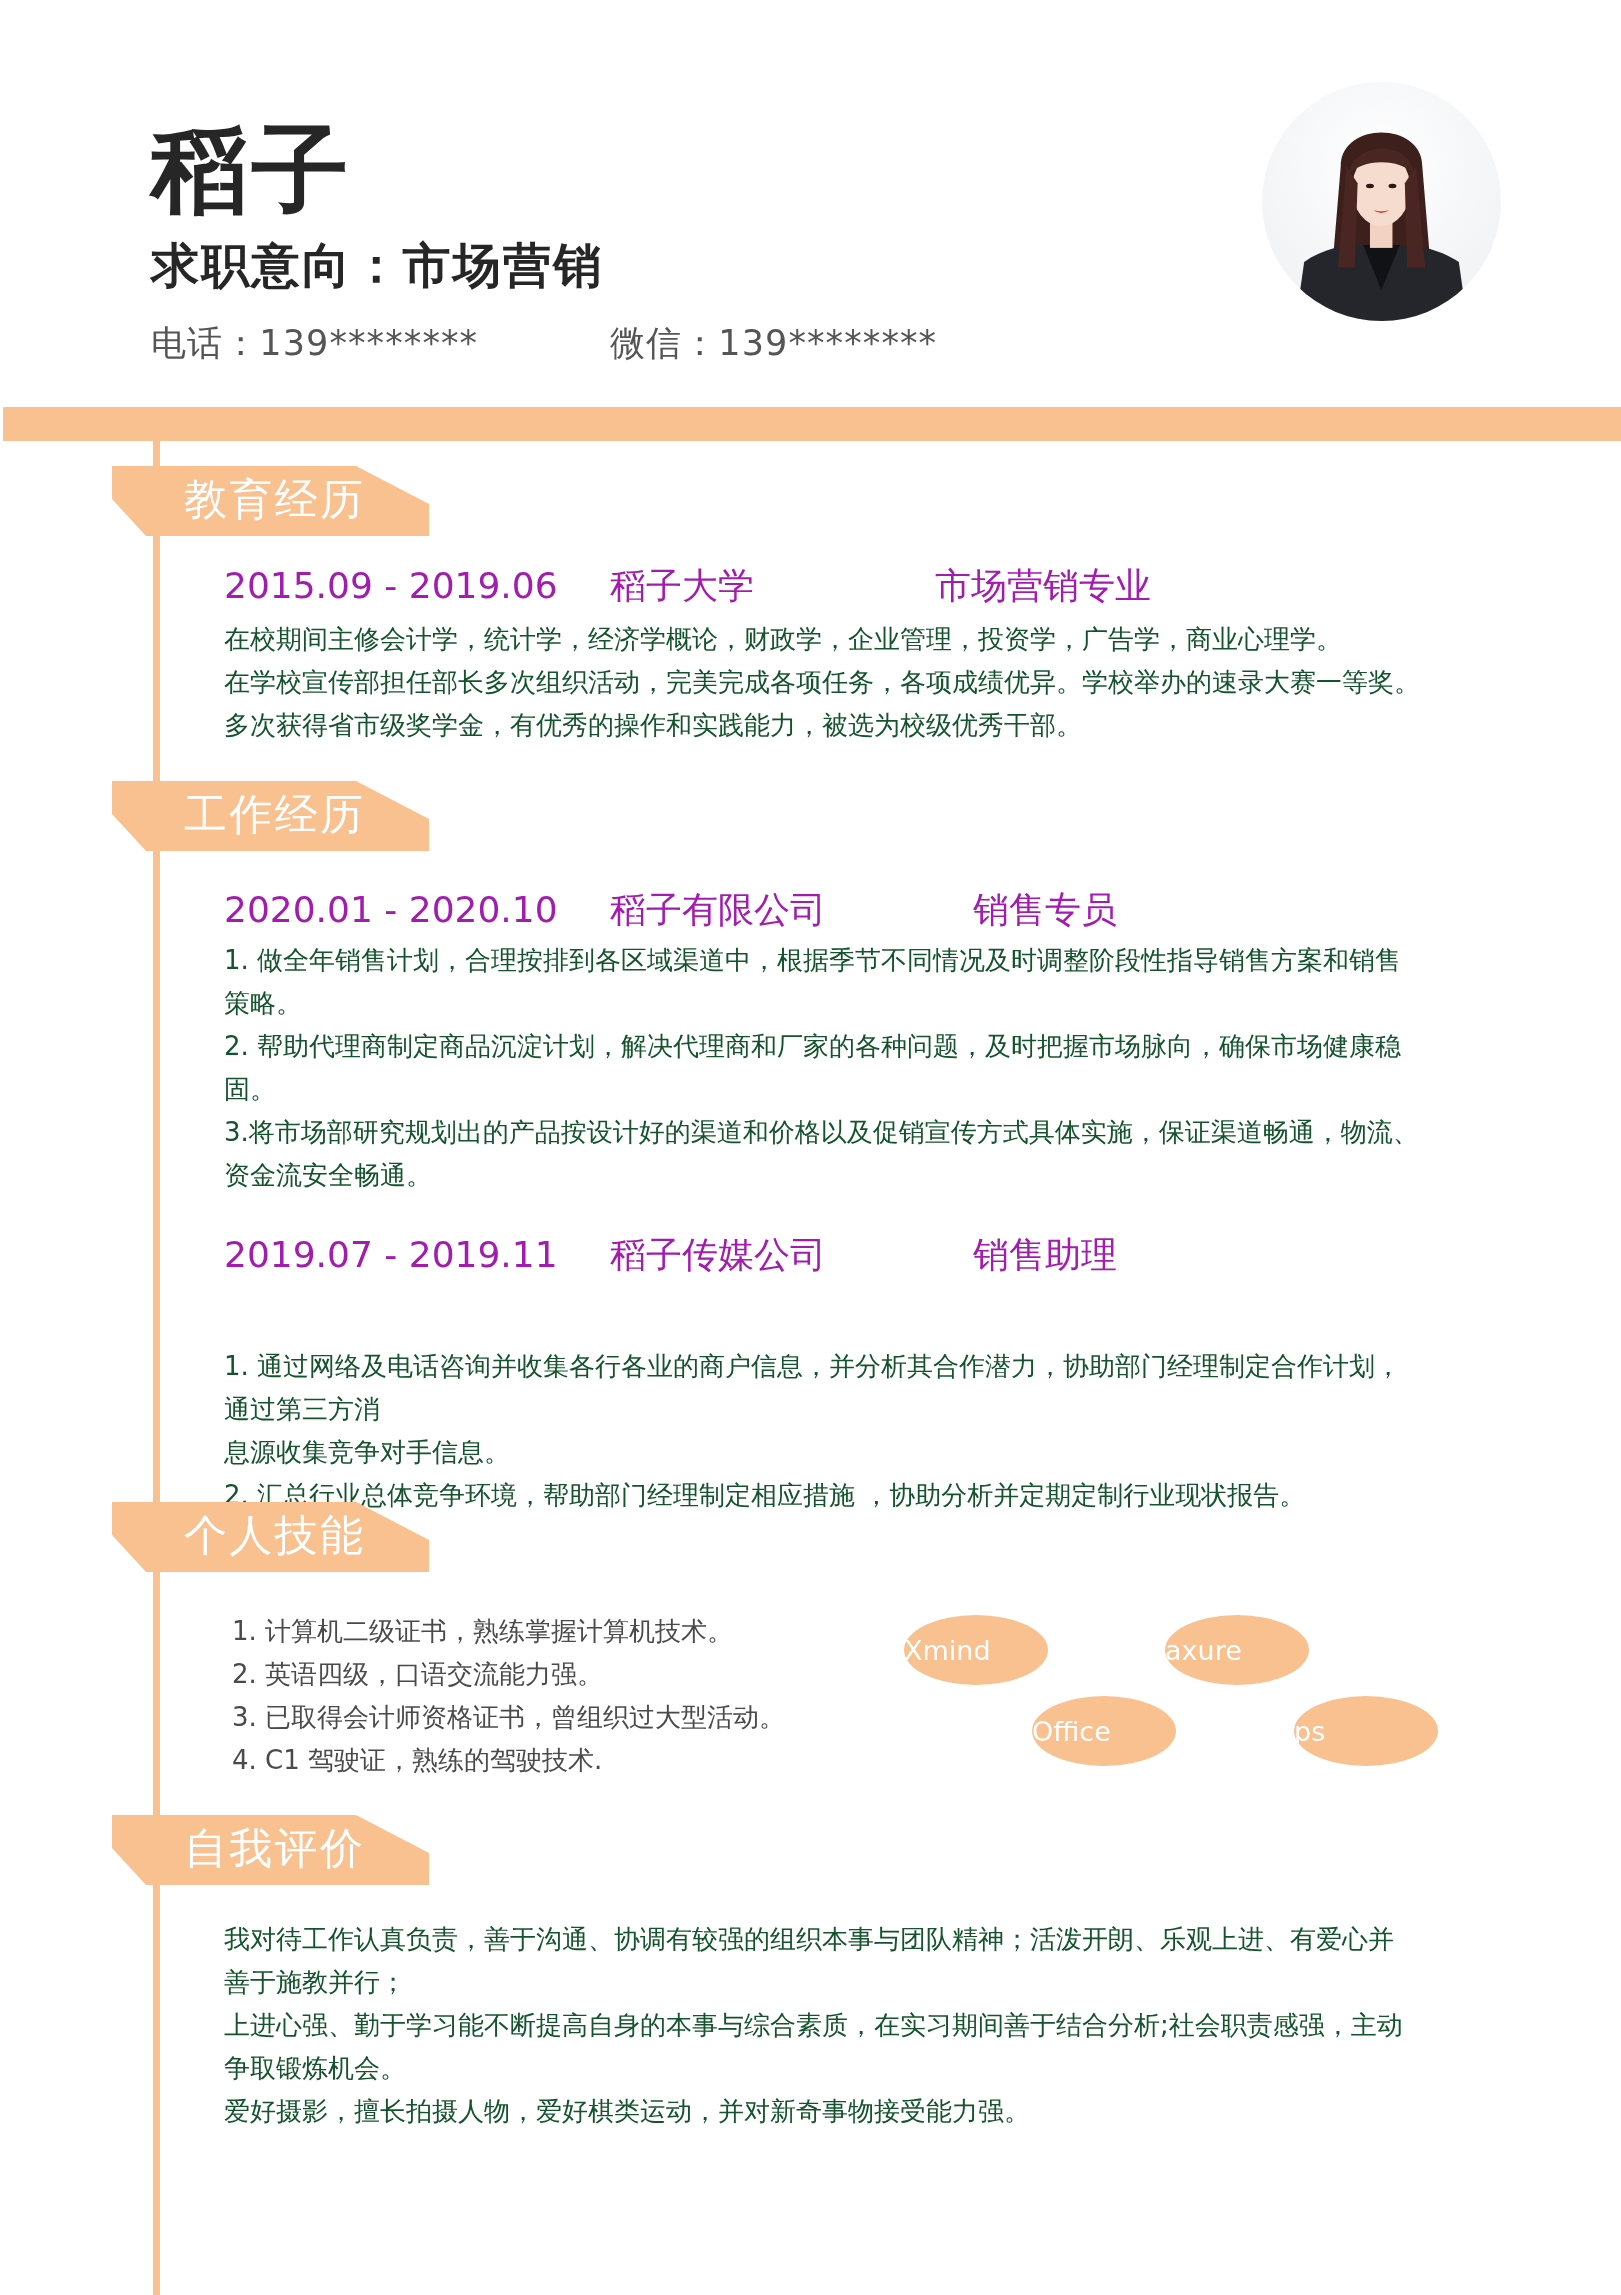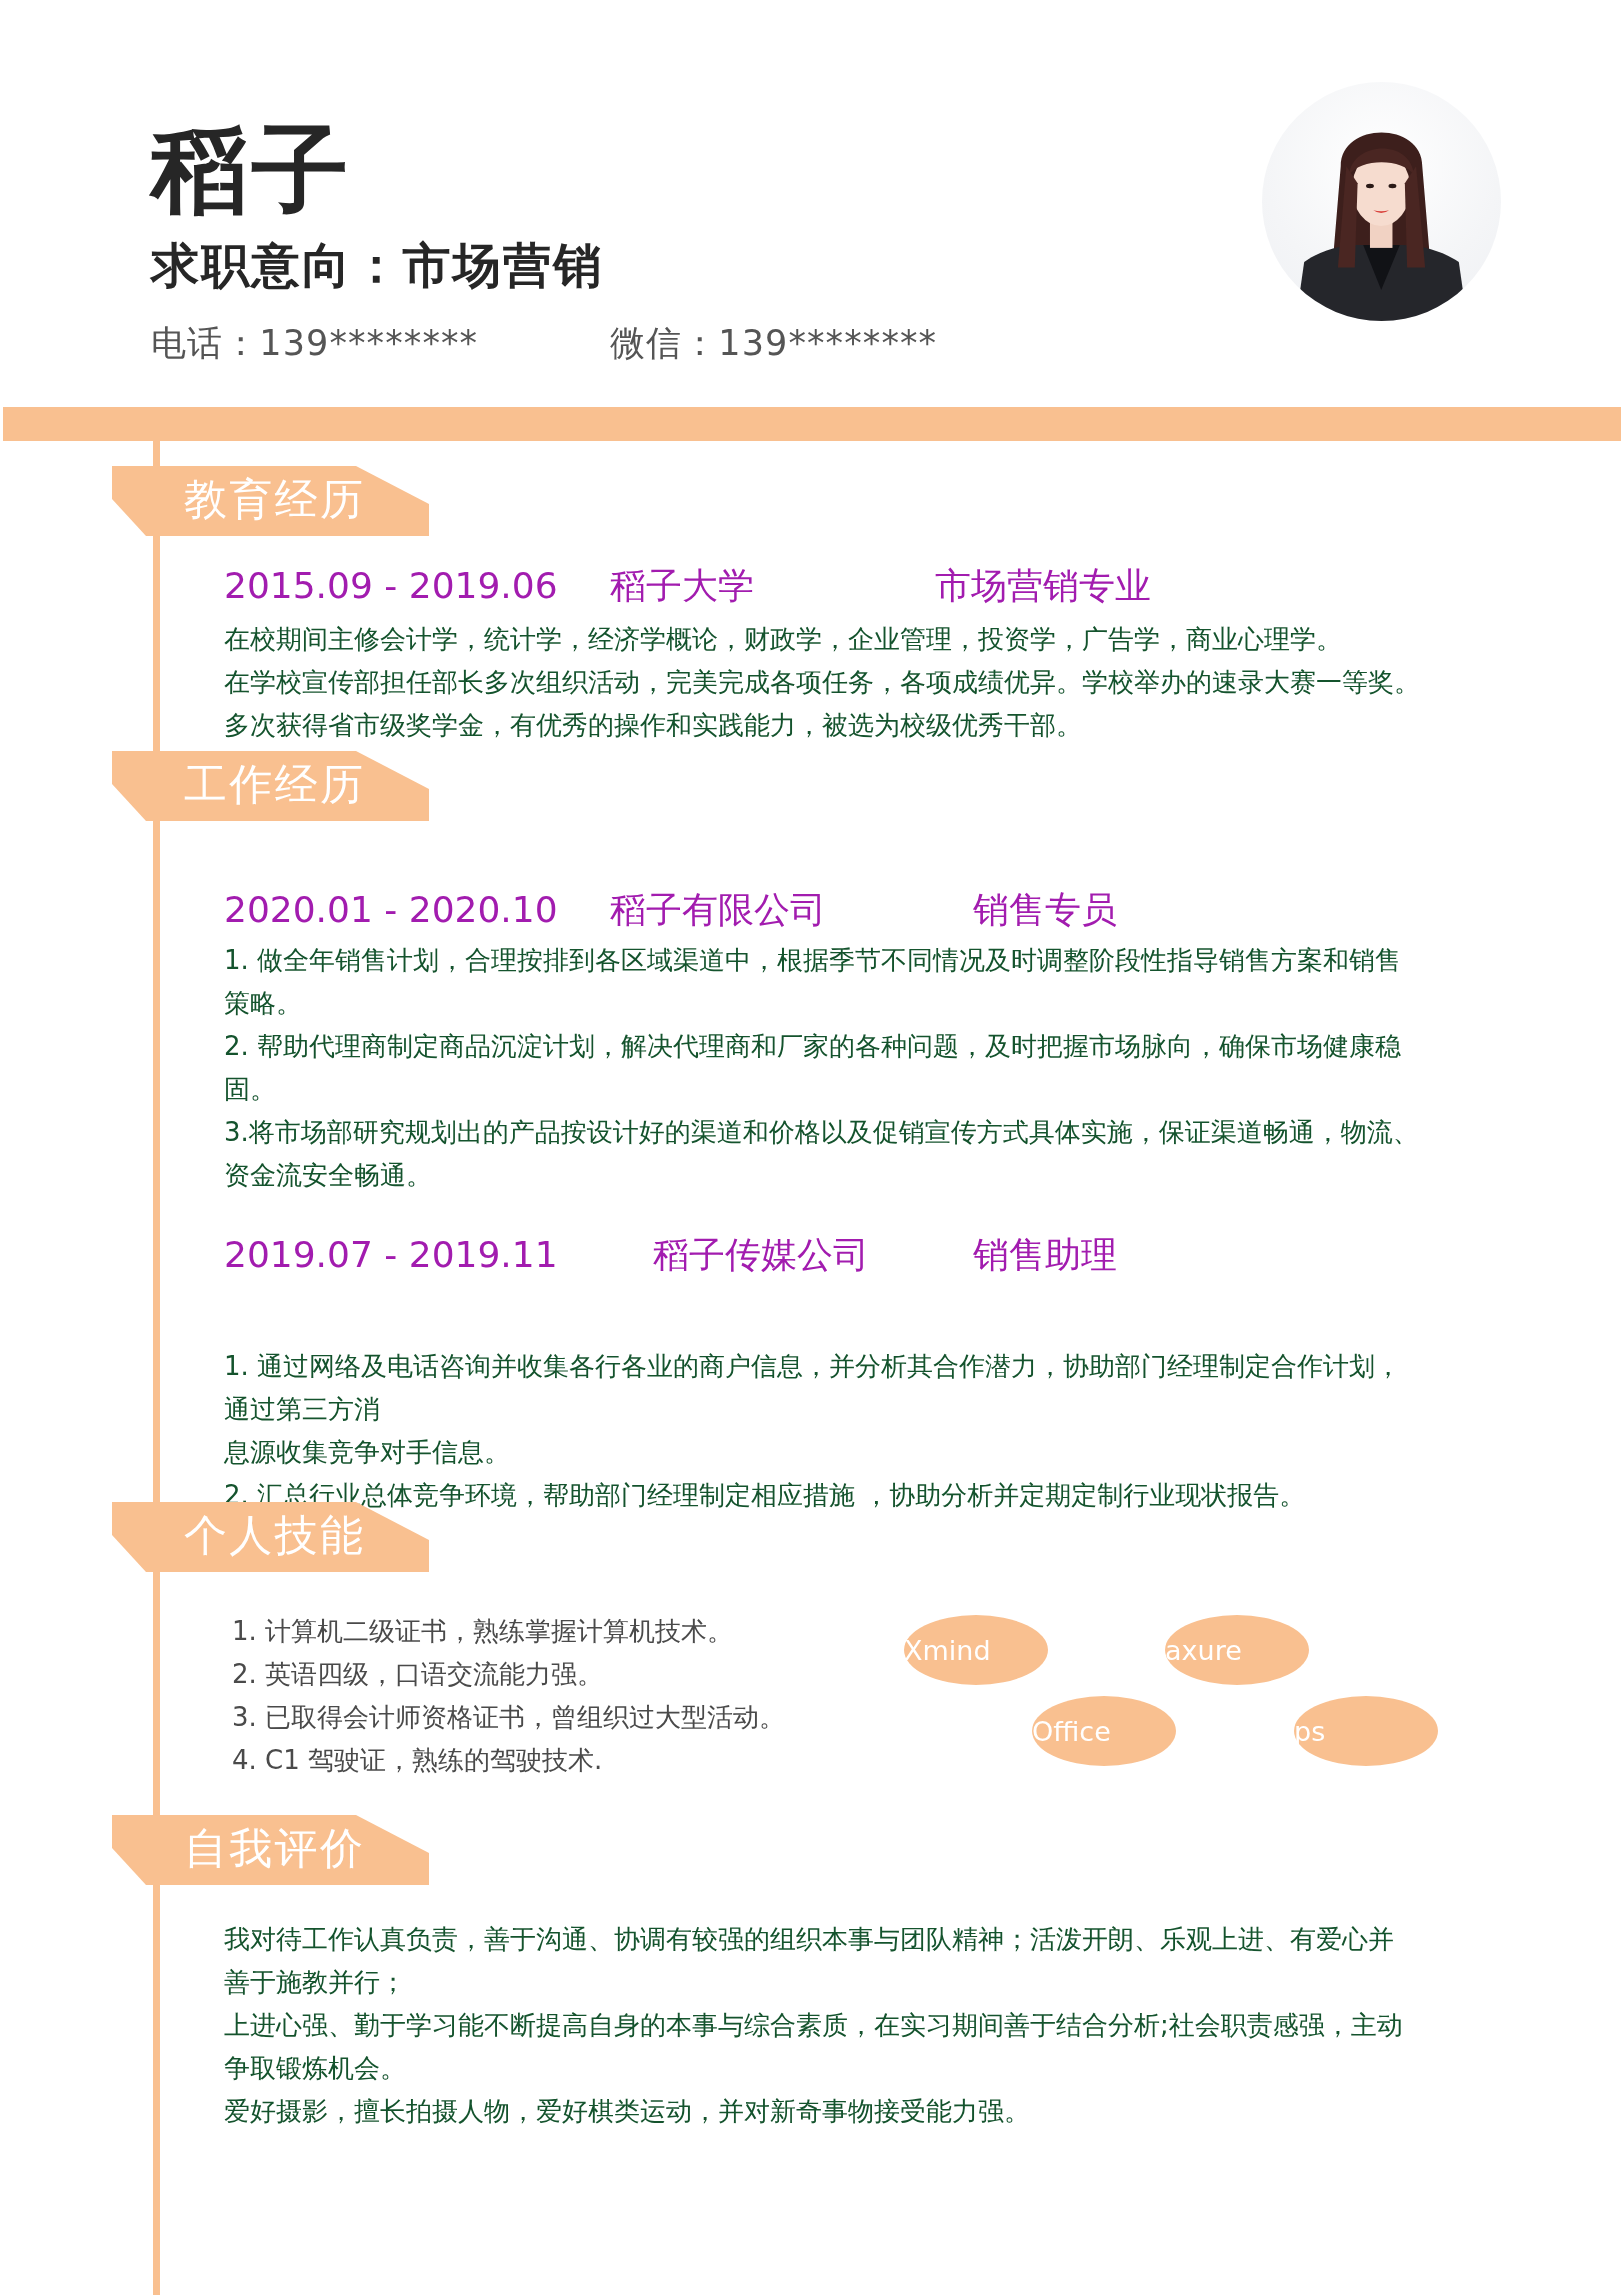--- a/index.html
+++ b/index.html
@@ -96,39 +96,39 @@
 <div class="abs row-head col-date" style="top:568px;">2015.09 - 2019.06</div>
 <div class="abs row-head col-org" style="top:568px;">稻子大学</div>
 <div class="abs row-head col-role" style="top:568px;">市场营销专业</div>
 
 <div class="abs para" style="top:618px;">
   <div>在校期间主修会计学，统计学，经济学概论，财政学，企业管理，投资学，广告学，商业心理学。</div>
   <div>在学校宣传部担任部长多次组织活动，完美完成各项任务，各项成绩优异。学校举办的速录大赛一等奖。</div>
   <div>多次获得省市级奖学金，有优秀的操作和实践能力，被选为校级优秀干部。</div>
 </div>
 
-<div class="abs badge" style="top:751px;">
+<div class="abs badge" style="top:781px;">
   <span>工作经历</span>
 </div>
 
 <div class="abs row-head col-date" style="top:892px;">2020.01 - 2020.10</div>
 <div class="abs row-head col-org" style="top:892px;">稻子有限公司</div>
 <div class="abs row-head col-role-work" style="top:892px;">销售专员</div>
 
 <div class="abs para" style="top:939px;">
   <div>1. 做全年销售计划，合理按排到各区域渠道中，根据季节不同情况及时调整阶段性指导销售方案和销售</div>
   <div>策略。</div>
   <div>2. 帮助代理商制定商品沉淀计划，解决代理商和厂家的各种问题，及时把握市场脉向，确保市场健康稳</div>
   <div>固。</div>
   <div>3.将市场部研究规划出的产品按设计好的渠道和价格以及促销宣传方式具体实施，保证渠道畅通，物流、</div>
   <div>资金流安全畅通。</div>
 </div>
 
 <div class="abs row-head col-date" style="top:1237px;">2019.07 - 2019.11</div>
-<div class="abs row-head col-org" style="top:1237px;margin-left:43px;">稻子传媒公司</div>
+<div class="abs row-head col-org" style="top:1237px;">稻子传媒公司</div>
 <div class="abs row-head col-role-work" style="top:1237px;">销售助理</div>
 
 <div class="abs para" style="top:1345px;">
   <div>1. 通过网络及电话咨询并收集各行各业的商户信息，并分析其合作潜力，协助部门经理制定合作计划，</div>
   <div>通过第三方消</div>
   <div>息源收集竞争对手信息。</div>
   <div>2. 汇总行业总体竞争环境，帮助部门经理制定相应措施 ，协助分析并定期定制行业现状报告。</div>
 </div>
 
 <div class="abs badge" style="top:1502px;">

